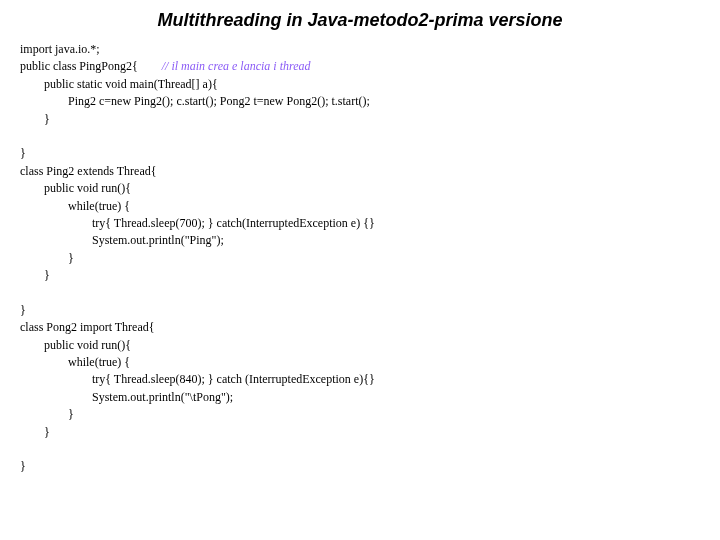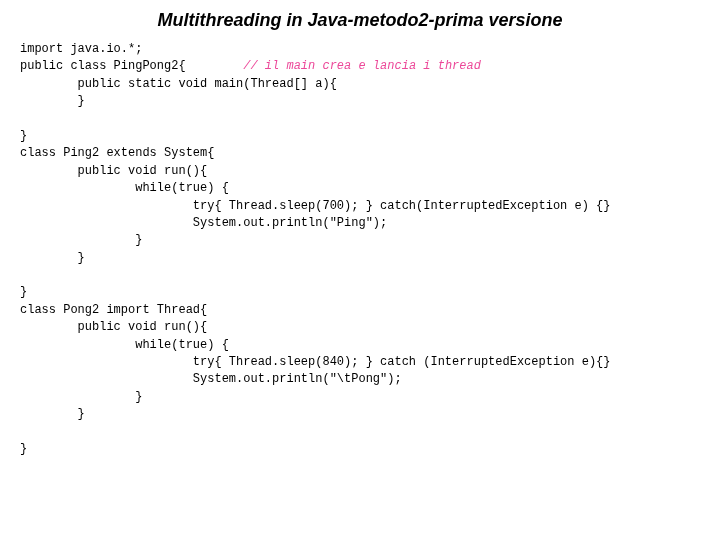--- a/index.html
+++ b/index.html
@@ -28,50 +28,51 @@
       text-align: center;
       font-size: 18px;
       font-weight: bold;
       font-family: Arial, sans-serif;
       color: #000000;
       margin-bottom: 10px;
       font-style: italic;
     }
 
     .code-block {
-      font-family: Liberation Mono, monospace;
+      font-family: Liberation Serif, serif;
       font-size: 12px;
       color: #000000;
       line-height: 1.45;
     }
 
     .code-line {
       white-space: pre;
       display: block;
     }
 
     .comment {
-      color: #ec4899;
+      color: #8b5cf6;
       font-style: italic;
     }
   </style>
 </head>
 <body>
 
 <div class="page">
   <div class="title">Multithreading in Java-metodo2-prima versione</div>
 
   <div class="code-block">
     <span class="code-line">import java.io.*;</span>
     <span class="code-line">public class PingPong2{<span class="comment">        // il main crea e lancia i thread</span></span>
     <span class="code-line">        public static void main(Thread[] a){</span>
+    <span class="code-line">                Ping2 c=new Ping2(); c.start(); Pong2 t=new Pong2(); t.start();</span>
     <span class="code-line">        }</span>
     <span class="code-line"> </span>
     <span class="code-line">}</span>
-    <span class="code-line">class Ping2 extends System{</span>
+    <span class="code-line">class Ping2 extends Thread{</span>
     <span class="code-line">        public void run(){</span>
     <span class="code-line">                while(true) {</span>
     <span class="code-line">                        try{ Thread.sleep(700); } catch(InterruptedException e) {}</span>
     <span class="code-line">                        System.out.println("Ping");</span>
     <span class="code-line">                }</span>
     <span class="code-line">        }</span>
     <span class="code-line"> </span>
     <span class="code-line">}</span>
     <span class="code-line">class Pong2 import Thread{</span>
     <span class="code-line">        public void run(){</span>

